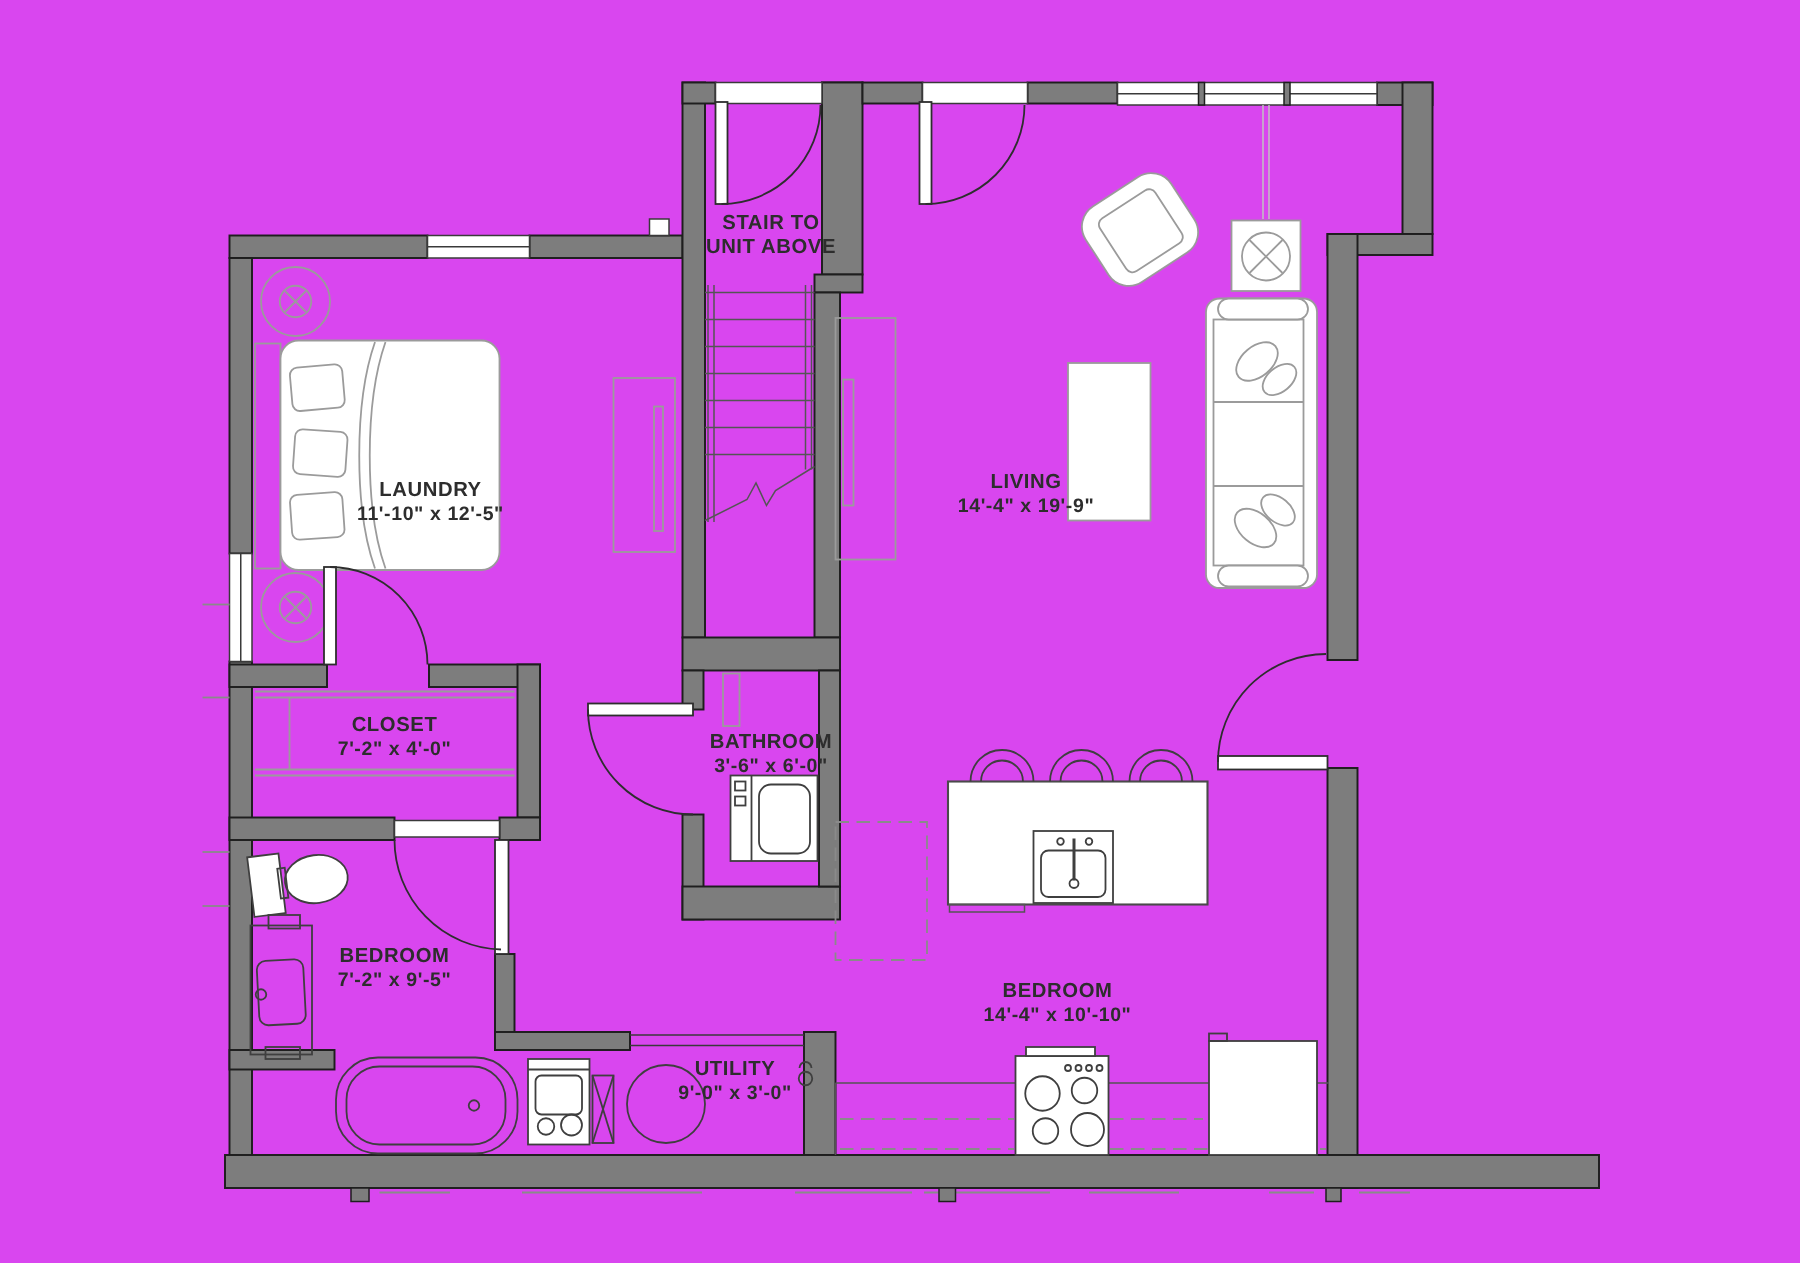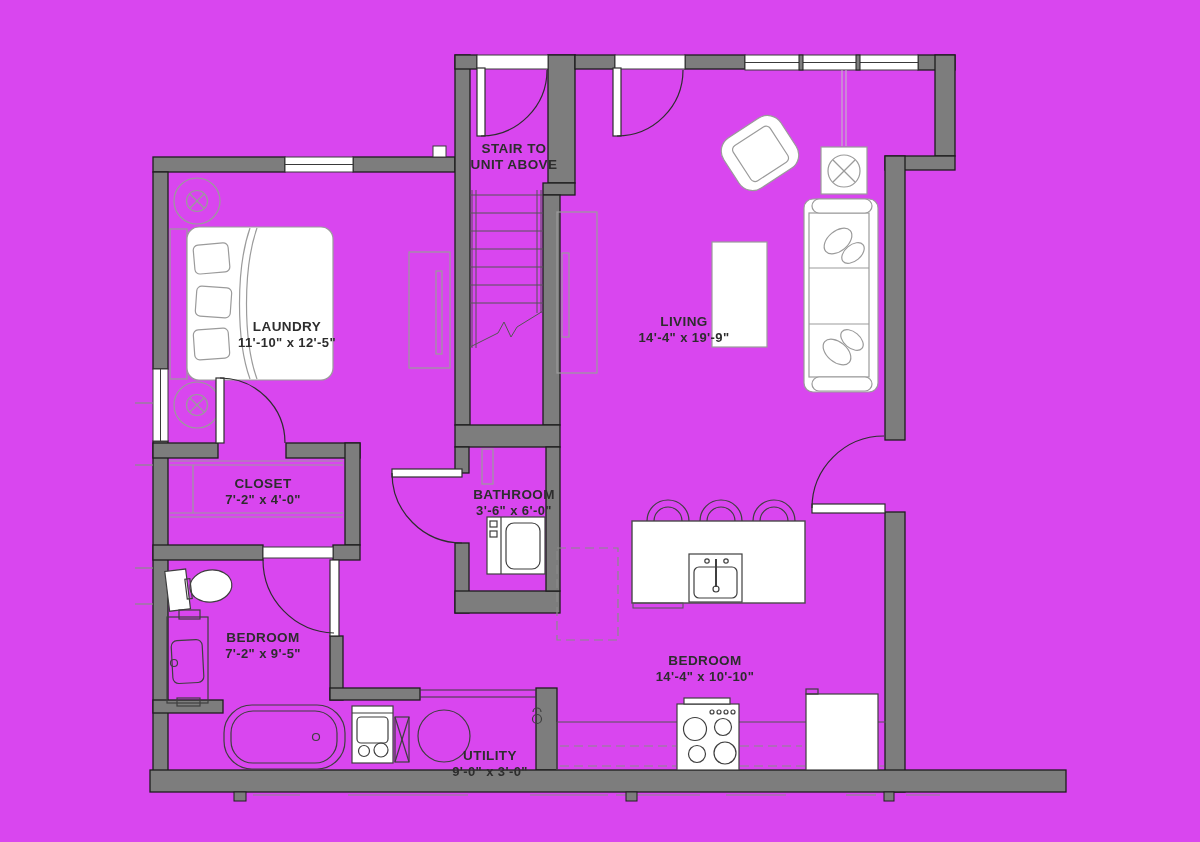--- a/index.html
+++ b/index.html
@@ -362,21 +362,21 @@
     <div class="dims">7'-2" x 4'-0"</div>
   </div>
   <div class="room-label" style="left:514px;top:502px;">
     <div>BATHROOM</div>
     <div class="dims">3'-6" x 6'-0"</div>
   </div>
   <div class="room-label" style="left:263px;top:645px;">
     <div>BEDROOM</div>
     <div class="dims">7'-2" x 9'-5"</div>
   </div>
-  <div class="room-label" style="left:490px;top:720px;margin-top:43px;">
+  <div class="room-label" style="left:490px;top:720px;">
     <div>UTILITY</div>
     <div class="dims">9'-0" x 3'-0"</div>
   </div>
   <div class="room-label" style="left:705px;top:668px;">
     <div>BEDROOM</div>
     <div class="dims">14'-4" x 10'-10"</div>
   </div>
 </div>
 
 </body></html>

